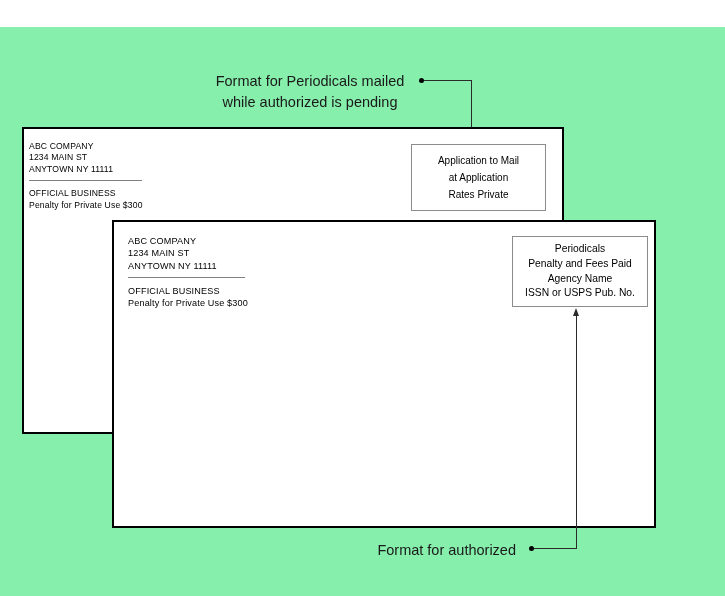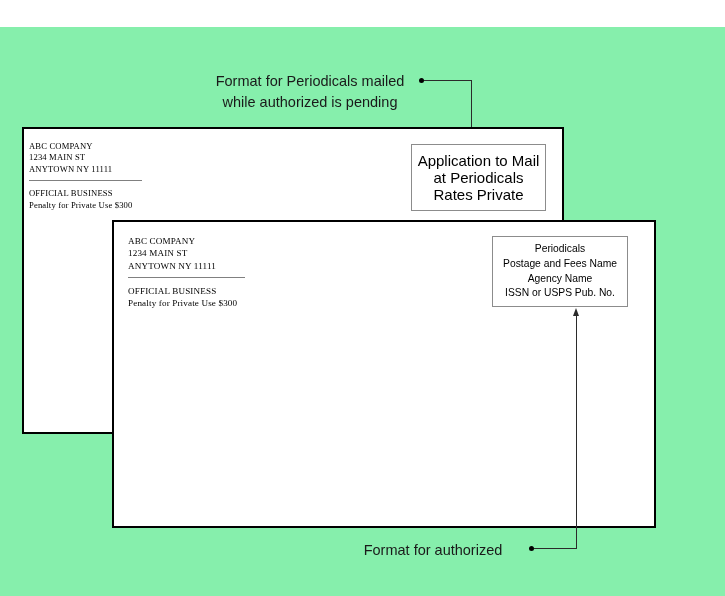--- a/index.html
+++ b/index.html
@@ -44,21 +44,20 @@
   .address-block {
     position: absolute;
     white-space: nowrap;
   }
   .address-block .addr-line {
     display: block;
     font-size: 8.6px;
     line-height: 11.4px;
     letter-spacing: 0.15px;
     color: #000000;
-    font-family: Liberation Serif, serif;
   }
   .addr-rule {
     display: block;
     height: 1px;
     background: #808080;
     margin: 5px 0 7px 0;
   }
   .address-block.big .addr-line {
     font-size: 9.1px;
     line-height: 12.3px;
@@ -75,21 +74,21 @@
     align-items: center;
     justify-content: center;
     text-align: center;
   }
   .imprint .imp-line {
     display: block;
     white-space: nowrap;
     color: #000000;
   }
   .imprint.box-a .imp-line {
-    font-size: 15px;
+    font-size: 10px;
     line-height: 17px;
   }
   .imprint.box-b .imp-line {
     font-size: 10.3px;
     line-height: 14.6px;
   }
 
   
   .leader {
     position: absolute;
@@ -141,46 +140,46 @@
       <span class="addr-line">ABC COMPANY</span>
       <span class="addr-line">1234 MAIN ST</span>
       <span class="addr-line">ANYTOWN NY 11111</span>
       <span class="addr-rule" style="width:113px;"></span>
       <span class="addr-line">OFFICIAL BUSINESS</span>
       <span class="addr-line">Penalty for Private Use $300</span>
     </div>
 
     <div class="imprint box-a" style="left:387px; top:15px; width:135px; height:67px;">
       <span class="imp-line">Application to Mail</span>
-      <span class="imp-line">at Periodicals</span>
+      <span class="imp-line">at Application</span>
       <span class="imp-line">Rates Private</span>
     </div>
   </div>
 
   <div class="envelope" style="left:112px; top:193px; width:544px; height:308px;">
 
     <div class="address-block big" style="left:14px; top:13px;">
       <span class="addr-line">ABC COMPANY</span>
       <span class="addr-line">1234 MAIN ST</span>
       <span class="addr-line">ANYTOWN NY 11111</span>
       <span class="addr-rule" style="width:117px;"></span>
       <span class="addr-line">OFFICIAL BUSINESS</span>
       <span class="addr-line">Penalty for Private Use $300</span>
     </div>
 
-    <div class="imprint box-b" style="left:378px; top:14px; width:136px; height:71px;">
+    <div class="imprint box-b" style="left:398px; top:14px; width:136px; height:71px;">
       <span class="imp-line">Periodicals</span>
-      <span class="imp-line">Postage and Fees Name</span>
+      <span class="imp-line">Penalty and Fees Paid</span>
       <span class="imp-line">Agency Name</span>
       <span class="imp-line">ISSN or USPS Pub. No.</span>
     </div>
   </div>
 
   <div class="arrowhead up" style="left:573px; top:281px;"></div>
   <div class="leader v" style="left:576px; top:288px; height:234px;"></div>
   <div class="leader h" style="left:534px; top:521px; width:43px;"></div>
   <div class="bullet" style="left:529px; top:519px;"></div>
 
-  <div class="caption" style="left:340px; top:513px; width:186px; text-align:center;">
+  <div class="caption" style="left:330px; top:513px; width:186px; text-align:right;">
     <span class="line">Format for authorized</span>
   </div>
 
 </div>
 
 </body></html>

